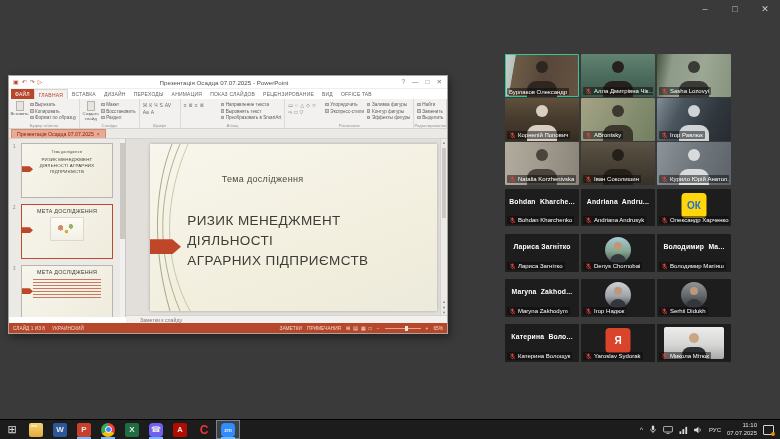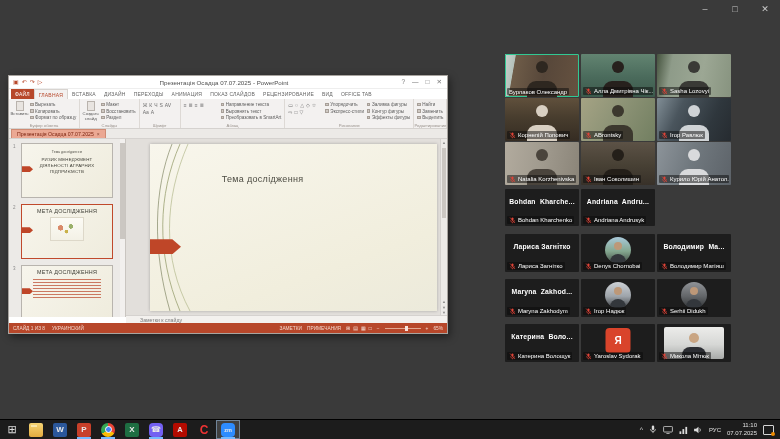--- a/index.html
+++ b/index.html
@@ -354,20 +354,23 @@
         </div>
       <div class="editor">
         <div class="slide">
           <svg class="slide-curves" viewBox="0 0 46 167" preserveAspectRatio="none">
             <path d="M30 0 C 8 50, 6 110, 30 167" stroke="#9aa172" stroke-width="0.8" fill="none"></path>
             <path d="M38 0 C 14 55, 12 115, 40 167" stroke="#b3b98c" stroke-width="0.7" fill="none"></path>
             <path d="M22 0 C 4 45, 2 105, 20 167" stroke="#6f7550" stroke-width="0.6" fill="none"></path>
           </svg>
           <div class="slide-arrow"></div>
           <div class="slide-eyebrow">Тема дослідження</div>
+          <div class="slide-title">РИЗИК МЕНЕДЖМЕНТ
+ДІЯЛЬНОСТІ
+АГРАРНИХ ПІДПРИЄМСТВ</div>
         </div>
         <div class="vscroll">
           <div class="up">▲</div>
           <div class="vthumb"></div>
           <div class="dns">▲<br>▼<br>▼</div>
         </div>
       </div>
     </div>
 
     <div class="ppt-notes">Заметки к слайду</div>
@@ -521,20 +524,32 @@
       <div class="tile" style="left: 76px; top: 135px; width: 74px; height: 37px;">
         <div class="center-name">Andriana  Andru...</div>
         <div class="tlabel">
           <svg class="mic" viewBox="0 0 10 10">
             <rect x="3.7" y="0.6" width="2.6" height="4.6" rx="1.3" fill="#e04337"></rect>
             <path d="M2.2 4.6a2.8 2.8 0 0 0 5.6 0" stroke="#e04337" stroke-width="0.9" fill="none"></path>
             <line x1="4.9" y1="7.4" x2="4.9" y2="9" stroke="#e04337" stroke-width="0.9"></line>
             <line x1="1.6" y1="0.8" x2="8.6" y2="8.6" stroke="#e04337" stroke-width="1"></line>
           </svg>
           <span>Andriana Andrusyk</span>
+        </div>
+      </div>
+      <div class="tile" style="left: 152px; top: 135px; width: 74px; height: 37px;">
+        <div class="avatar-sq" style="background: rgb(255, 214, 10); color: rgb(31, 111, 214);">ОК</div>
+        <div class="tlabel">
+          <svg class="mic" viewBox="0 0 10 10">
+            <rect x="3.7" y="0.6" width="2.6" height="4.6" rx="1.3" fill="#e04337"></rect>
+            <path d="M2.2 4.6a2.8 2.8 0 0 0 5.6 0" stroke="#e04337" stroke-width="0.9" fill="none"></path>
+            <line x1="4.9" y1="7.4" x2="4.9" y2="9" stroke="#e04337" stroke-width="0.9"></line>
+            <line x1="1.6" y1="0.8" x2="8.6" y2="8.6" stroke="#e04337" stroke-width="1"></line>
+          </svg>
+          <span>Олександр Харченко</span>
         </div>
       </div>
       <div class="tile" style="left: 0px; top: 180px; width: 74px; height: 38px;">
         <div class="center-name">Лариса Загнітко</div>
         <div class="tlabel">
           <svg class="mic" viewBox="0 0 10 10">
             <rect x="3.7" y="0.6" width="2.6" height="4.6" rx="1.3" fill="#e04337"></rect>
             <path d="M2.2 4.6a2.8 2.8 0 0 0 5.6 0" stroke="#e04337" stroke-width="0.9" fill="none"></path>
             <line x1="4.9" y1="7.4" x2="4.9" y2="9" stroke="#e04337" stroke-width="0.9"></line>
             <line x1="1.6" y1="0.8" x2="8.6" y2="8.6" stroke="#e04337" stroke-width="1"></line>

